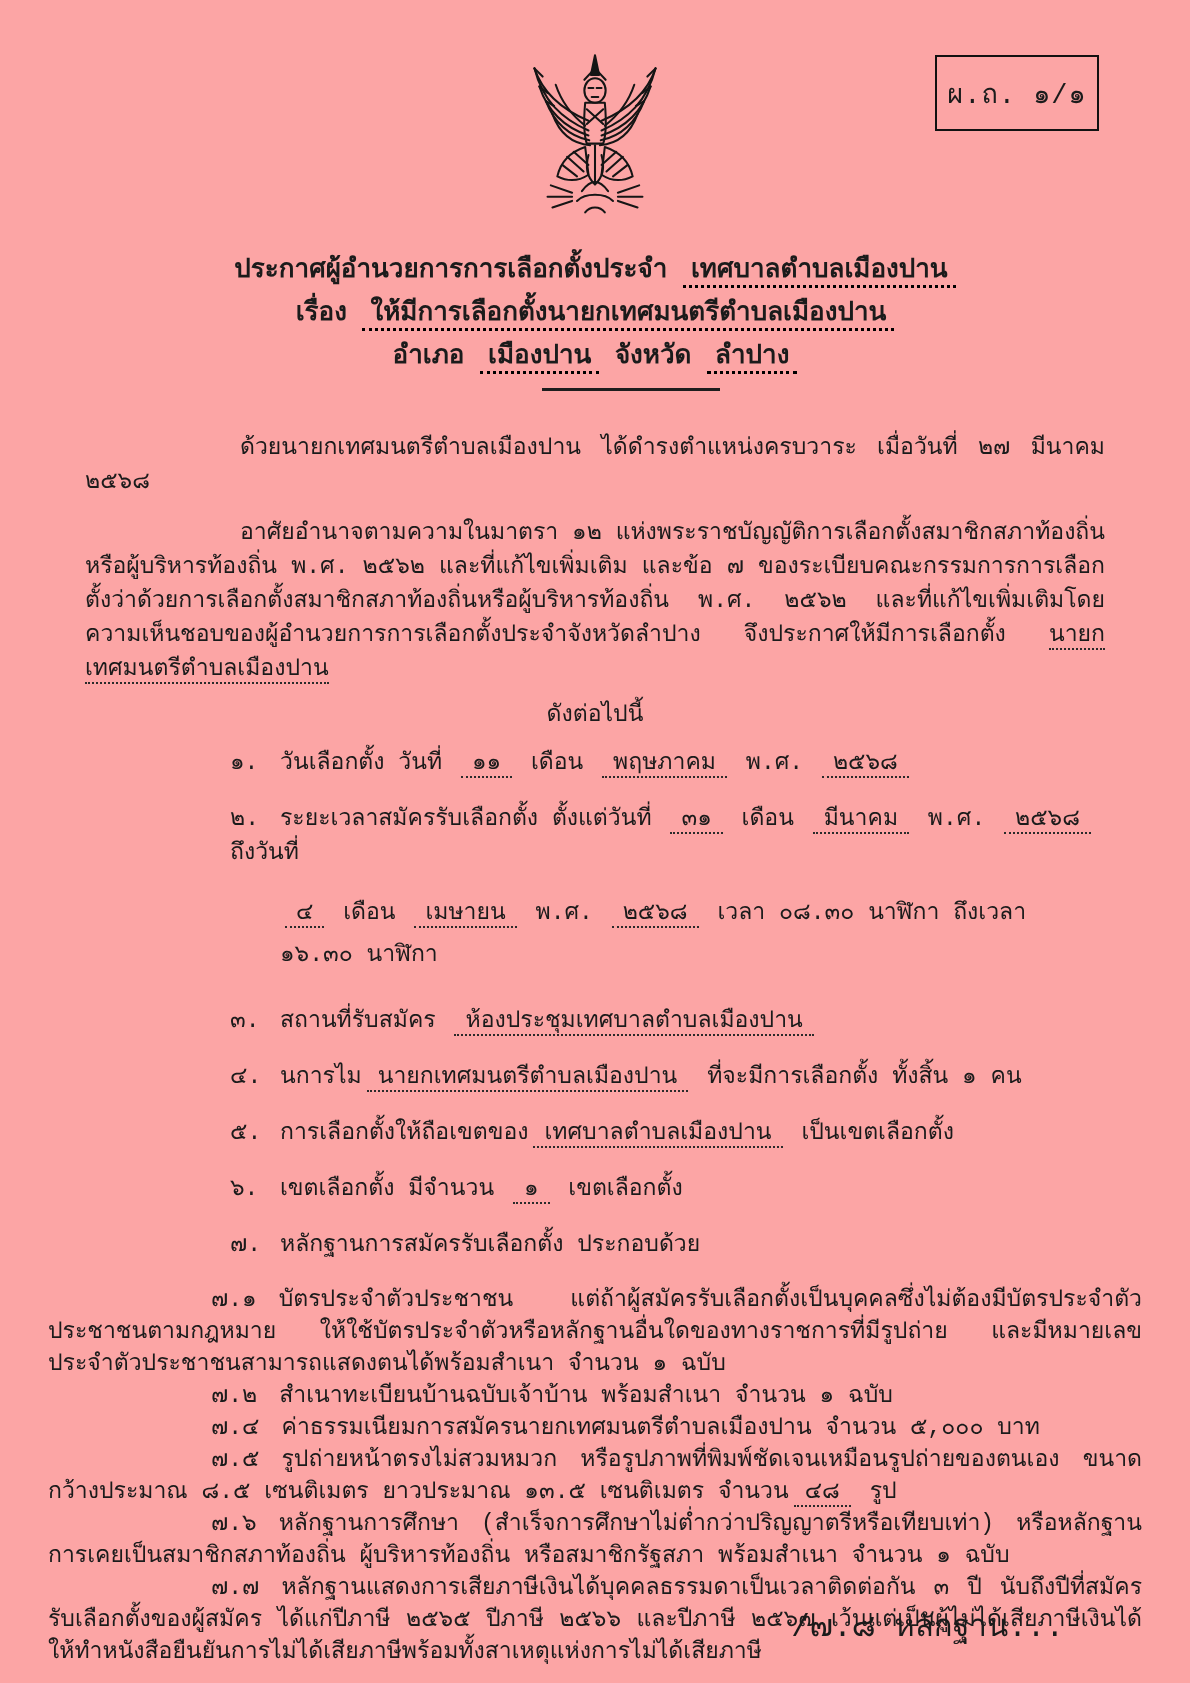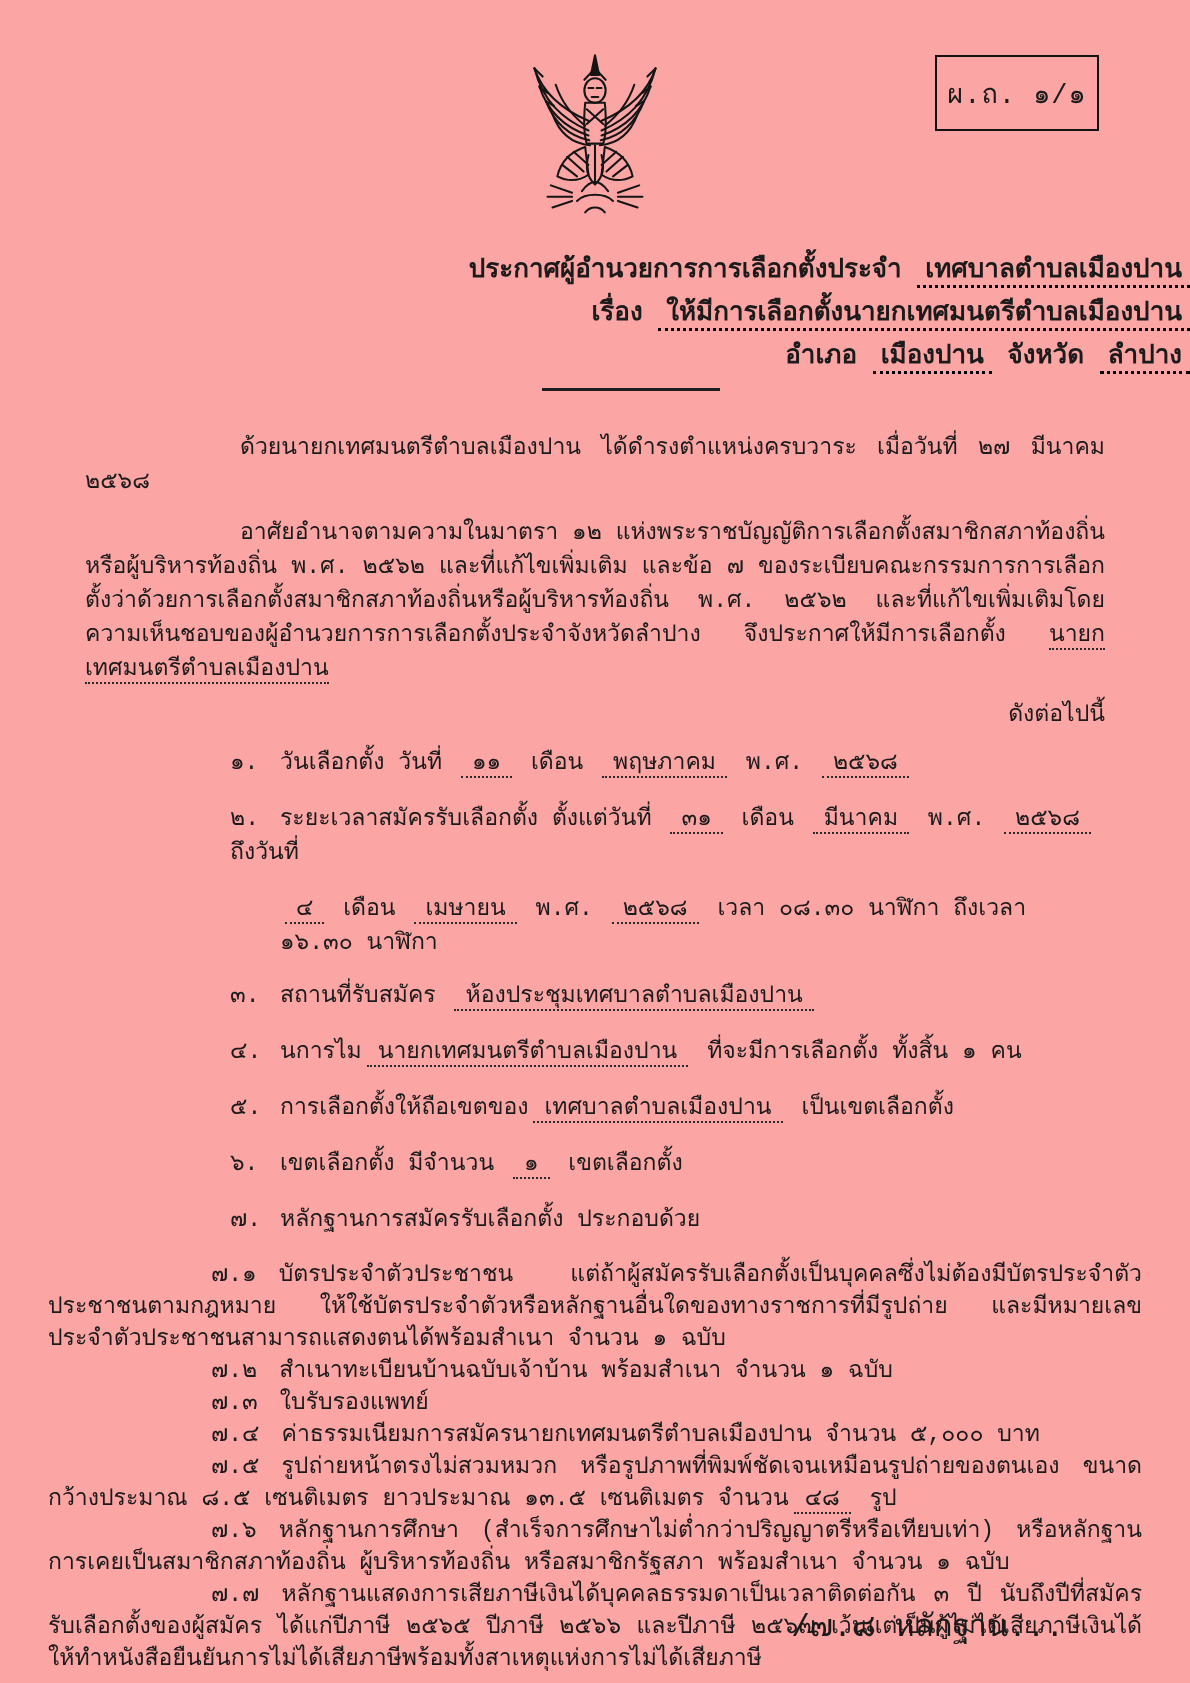--- a/index.html
+++ b/index.html
@@ -18,33 +18,33 @@
     position:absolute; left:935px; top:55px;
     width:160px; height:72px;
     border:2px solid #111;
     display:flex; align-items:center; justify-content:center;
     font-size:27px; letter-spacing:1px;
   }
   
   .emblem-row { padding-top:52px; height:183px; text-align:center; }
   .emblem-row svg { display:inline-block; }
   
-  .title-block { margin-top:14px; text-align:right; font-weight:bold; font-size:26px; line-height:43px; }
+  .title-block { margin-top:14px; text-align:center; font-weight:bold; font-size:26px; line-height:43px; }
   .tuv { border-bottom:3px dotted #000; padding:0 8px; }
   .divider { width:178px; height:3px; background:#1d1d1d; margin:10px 0 0 542px; }
   
   .para { margin:12px 85px; line-height:34px; text-align:justify; overflow-wrap:break-word; }
   .p1 { margin-top:40px; text-indent:155px; margin-bottom:17px; }
   .p2 { text-indent:155px; }
-  .p2tail { text-align:right; margin-bottom:14px; }
+  .p2tail { text-align:center; margin-bottom:14px; }
   .up { border-bottom:2px dotted #2a2a2a; }
   
   .item { margin:0 85px 22px 230px; line-height:34px; overflow-wrap:break-word; }
   .item .num { display:inline-block; min-width:50px; }
-  .cont { margin:0 85px 19px 280px; line-height:34px; overflow-wrap:break-word; }
+  .cont { margin:0 85px 28px 280px; line-height:42px; overflow-wrap:break-word; }
   .sub { margin:0 48px; line-height:32px; text-align:justify; text-indent:163px; overflow-wrap:break-word; }
   .sub .num { padding-right:22px; }
   .uv { border-bottom:2px dotted #2a2a2a; padding:0 11px; margin:0 5px; white-space:nowrap; }
   
   .cont-note { position:absolute; top:1600px; right:126px; font-size:31px; }
 </style>
 </head>
 <body>
 
 <div class="page">
@@ -117,21 +117,20 @@
       <div class="item"><span class="num">๑.</span><span class="run">วันเลือกตั้ง วันที่ </span><span class="uv">๑๑</span><span class="run"> เดือน </span><span class="uv">พฤษภาคม</span><span class="run"> พ.ศ. </span><span class="uv">๒๕๖๘</span></div>
       <div class="item"><span class="num">๒.</span><span class="run">ระยะเวลาสมัครรับเลือกตั้ง ตั้งแต่วันที่ </span><span class="uv">๓๑</span><span class="run"> เดือน </span><span class="uv">มีนาคม</span><span class="run"> พ.ศ. </span><span class="uv">๒๕๖๘</span><span class="run"> ถึงวันที่</span></div>
       <div class="cont"><span class="uv">๔</span><span class="run"> เดือน </span><span class="uv">เมษายน</span><span class="run"> พ.ศ. </span><span class="uv">๒๕๖๘</span><span class="run">  เวลา ๐๘.๓๐ นาฬิกา ถึงเวลา ๑๖.๓๐ นาฬิกา</span></div>
       <div class="item"><span class="num">๓.</span><span class="run">สถานที่รับสมัคร </span><span class="uv">ห้องประชุมเทศบาลตำบลเมืองปาน</span></div>
       <div class="item"><span class="num">๔.</span><span class="run">นการไม</span><span class="uv">นายกเทศมนตรีตำบลเมืองปาน</span><span class="run"> ที่จะมีการเลือกตั้ง ทั้งสิ้น ๑ คน</span></div>
       <div class="item"><span class="num">๕.</span><span class="run">การเลือกตั้งให้ถือเขตของ</span><span class="uv">เทศบาลตำบลเมืองปาน</span><span class="run"> เป็นเขตเลือกตั้ง</span></div>
       <div class="item"><span class="num">๖.</span><span class="run">เขตเลือกตั้ง มีจำนวน </span><span class="uv">๑</span><span class="run"> เขตเลือกตั้ง</span></div>
       <div class="item"><span class="num">๗.</span><span class="run">หลักฐานการสมัครรับเลือกตั้ง ประกอบด้วย</span></div>
       <div class="sub"><span class="num">๗.๑</span><span class="run">บัตรประจำตัวประชาชน แต่ถ้าผู้สมัครรับเลือกตั้งเป็นบุคคลซึ่งไม่ต้องมีบัตรประจำตัวประชาชนตามกฎหมาย ให้ใช้บัตรประจำตัวหรือหลักฐานอื่นใดของทางราชการที่มีรูปถ่าย และมีหมายเลขประจำตัวประชาชนสามารถแสดงตนได้พร้อมสำเนา จำนวน ๑ ฉบับ</span></div>
       <div class="sub"><span class="num">๗.๒</span><span class="run">สำเนาทะเบียนบ้านฉบับเจ้าบ้าน พร้อมสำเนา จำนวน ๑ ฉบับ</span></div>
-      <div class="sub"><span class="num">๗.๓</span><span class="run">ใบรับรองแพทย์</span></div>
       <div class="sub"><span class="num">๗.๔</span><span class="run">ค่าธรรมเนียมการสมัครนายกเทศมนตรีตำบลเมืองปาน จำนวน ๕,๐๐๐ บาท</span></div>
       <div class="sub"><span class="num">๗.๕</span><span class="run">รูปถ่ายหน้าตรงไม่สวมหมวก หรือรูปภาพที่พิมพ์ชัดเจนเหมือนรูปถ่ายของตนเอง ขนาดกว้างประมาณ ๘.๕ เซนติเมตร ยาวประมาณ ๑๓.๕ เซนติเมตร จำนวน</span><span class="uv">๔๘</span><span class="run"> รูป</span></div>
       <div class="sub"><span class="num">๗.๖</span><span class="run">หลักฐานการศึกษา (สำเร็จการศึกษาไม่ต่ำกว่าปริญญาตรีหรือเทียบเท่า) หรือหลักฐานการเคยเป็นสมาชิกสภาท้องถิ่น ผู้บริหารท้องถิ่น หรือสมาชิกรัฐสภา พร้อมสำเนา จำนวน ๑ ฉบับ</span></div>
       <div class="sub"><span class="num">๗.๗</span><span class="run">หลักฐานแสดงการเสียภาษีเงินได้บุคคลธรรมดาเป็นเวลาติดต่อกัน ๓ ปี นับถึงปีที่สมัครรับเลือกตั้งของผู้สมัคร ได้แก่ปีภาษี ๒๕๖๕ ปีภาษี ๒๕๖๖ และปีภาษี ๒๕๖๗ เว้นแต่เป็นผู้ไม่ได้เสียภาษีเงินได้ ให้ทำหนังสือยืนยันการไม่ได้เสียภาษีพร้อมทั้งสาเหตุแห่งการไม่ได้เสียภาษี</span></div>
     </div>
 
   <div class="cont-note">/๗.๘ หลักฐาน...</div>
 
 </div>
 

